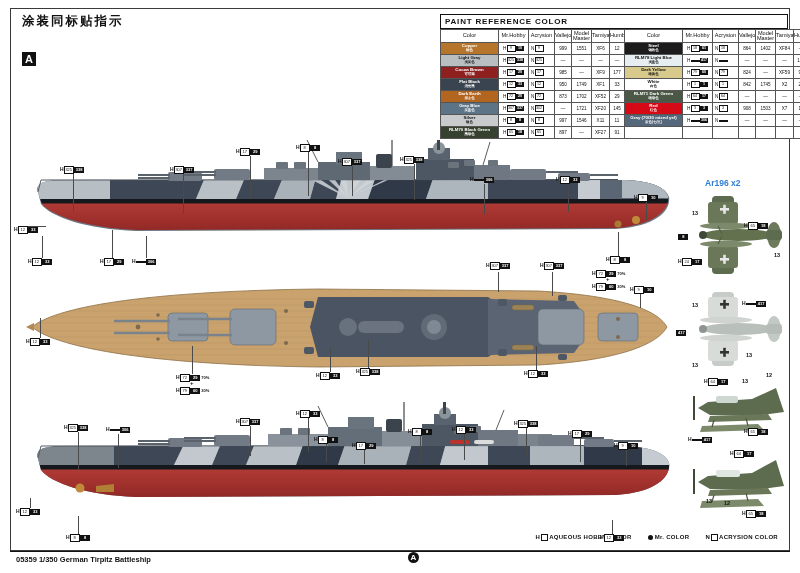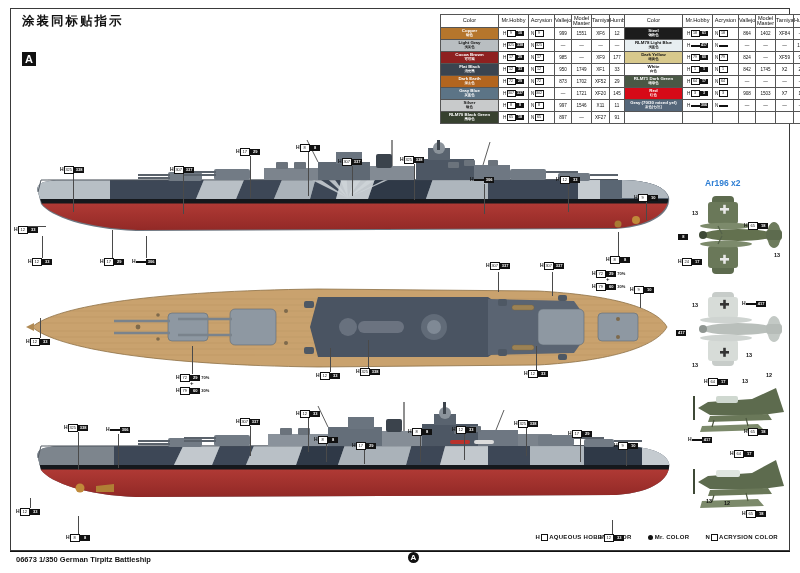--- a/index.html
+++ b/index.html
@@ -67,20 +67,21 @@
 
 <div id="page">
   <div class="frame"></div>
 
   <div class="hdr">
     <div class="cn">涂装同标贴指示</div>
   </div>
   <div class="sqA">A</div>
 
   <div class="ptable">
+    <div class="ptitle">PAINT  REFERENCE COLOR</div>
     <table class="pt">
       <colgroup>
         <col style="width:58px">
           <col style="width:30px">
           <col style="width:26px">
           <col style="width:17px">
         <col style="width:20px">
           <col style="width:18px">
           <col style="width:15px">
         <col style="width:58px">
@@ -739,15 +740,15 @@
       <div class="tag" style="left: 592px; top: 283px;"><span class="h">H</span><span class="n1">79</span><span class="n2">60</span><span class="pct">30%</span></div>
       <div class="lead" style="left: 608px; top: 288px; width: 0.7px;"></div>
     </div>
 
   <div class="legend">
     <span><b>H</b><i class="mk"></i><span>AQUEOUS HOBBY COLOR</span></span>
     <span class="lg"><i class="mkf"></i><span>Mr. COLOR</span></span>
     <span class="lg"><b>N</b><i class="mk"></i><span>ACRYSION COLOR</span></span>
   </div>
   <div class="footline"></div>
-  <div class="fleft">06673 1/350 German Tirpitz Battleship</div>
+  <div class="fleft">05359 1/350 German Tirpitz Battleship</div>
   <div class="circA">A</div>
 </div>
 
 </body></html>

